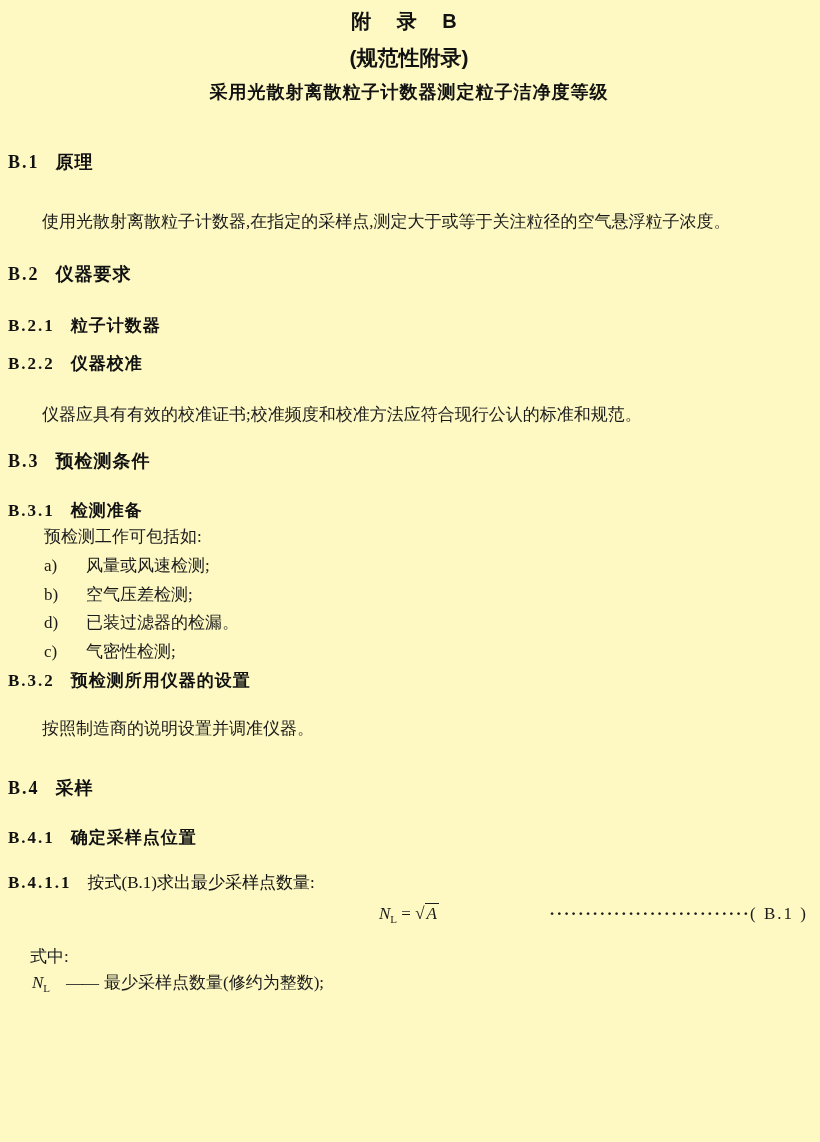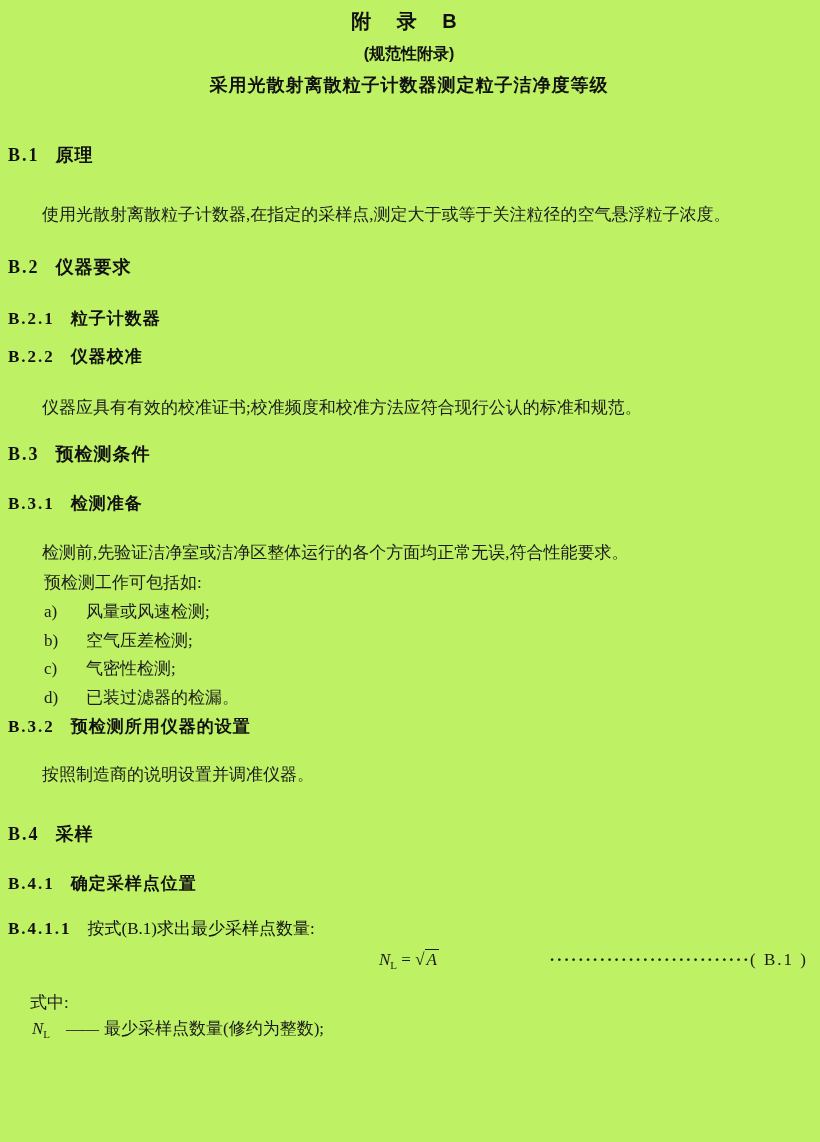--- a/index.html
+++ b/index.html
@@ -1,29 +1,29 @@
 <!DOCTYPE html>
 <html><head>
 <meta charset="utf-8">
 <style>
   html,body { margin:0; padding:0; background:#e8e8e8; }
   .page {
     position: relative;
     width: 820px; height: 1142px;
     margin: 0 auto;
-    background: #bef264;
+    background: #fef9c3;
     color: #1b1b1b;
     font-family: "Liberation Serif", serif;
     box-sizing: border-box;
     padding: 6px 10px 0 8px;
     overflow: hidden;
   }
   
   .t1 { text-align:center; font-family:"Liberation Sans",sans-serif; font-weight:bold; font-size:20px; letter-spacing:10px; color:#111; margin-top:2px; }
-  .t2 { text-align:center; font-family:"Liberation Sans",sans-serif; font-weight:bold; font-size:16px; color:#111; margin-top:9px; }
+  .t2 { text-align:center; font-family:"Liberation Sans",sans-serif; font-weight:bold; font-size:21px; color:#111; margin-top:9px; }
   .t3 { text-align:center; font-family:"Liberation Sans",sans-serif; font-weight:bold; font-size:18px; color:#111; margin-top:8px; letter-spacing:1px; }
 
   .h2 { font-weight:bold; font-size:18px; color:#111; }
   .h3 { font-weight:bold; font-size:17px; color:#111; }
   .h2 .num, .h3 .num { font-family:"Liberation Serif",serif; letter-spacing:2px; margin-right:16px; }
   .h2 .ttl, .h3 .ttl { font-family:"Liberation Sans",sans-serif; letter-spacing:1px; }
 
   .para { font-size:17px; line-height:30px; text-indent:2em; margin:0; }
   .para2 { font-size:17px; line-height:30px; margin:0; padding-left:36px; }
 
@@ -91,35 +91,34 @@
   </div>
   <p class="para gap-b22p">仪器应具有有效的校准证书;校准频度和校准方法应符合现行公认的标准和规范。</p>
 
   <div class="h2 mt-b3">
     <span class="num">B.3</span><span class="ttl">预检测条件</span>
   </div>
 
   <div class="h3 mt-b31">
     <span class="num">B.3.1</span><span class="ttl">检测准备</span>
   </div>
-  <p class="para gap-b31p">检测前,先验证洁净室或洁净区整体运行的各个方面均正常无误,符合性能要求。</p>
   <p class="para2">预检测工作可包括如:</p>
 
   <div class="list">
     <div class="list-item">
       <span class="marker">a)</span><span>风量或风速检测;</span>
     </div>
     <div class="list-item">
       <span class="marker">b)</span><span>空气压差检测;</span>
     </div>
     <div class="list-item">
-      <span class="marker">c)</span><span>气密性检测;</span>
+      <span class="marker">d)</span><span>已装过滤器的检漏。</span>
     </div>
     <div class="list-item">
-      <span class="marker">d)</span><span>已装过滤器的检漏。</span>
+      <span class="marker">c)</span><span>气密性检测;</span>
     </div>
   </div>
 
   <div class="h3 mt-b32">
     <span class="num">B.3.2</span><span class="ttl">预检测所用仪器的设置</span>
   </div>
   <p class="para gap-b32p">按照制造商的说明设置并调准仪器。</p>
 
   <div class="h2 mt-b4">
     <span class="num">B.4</span><span class="ttl">采样</span>

